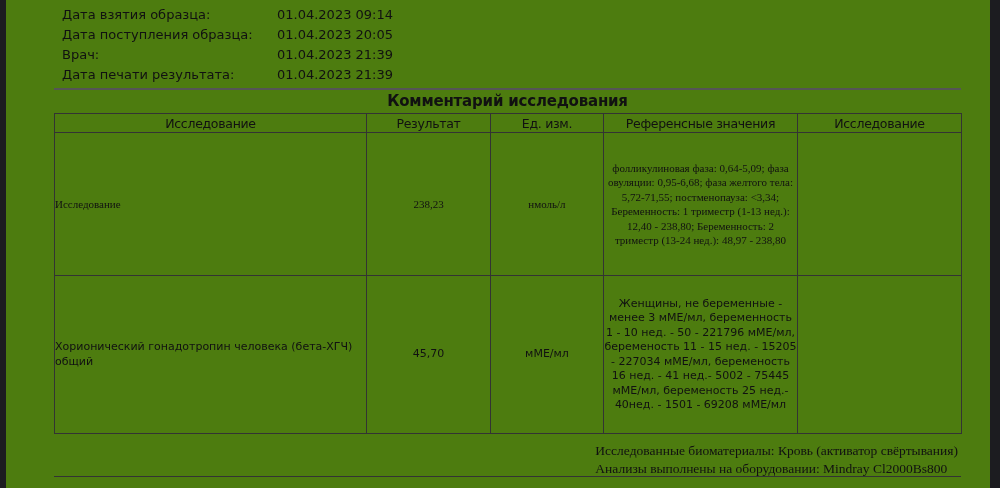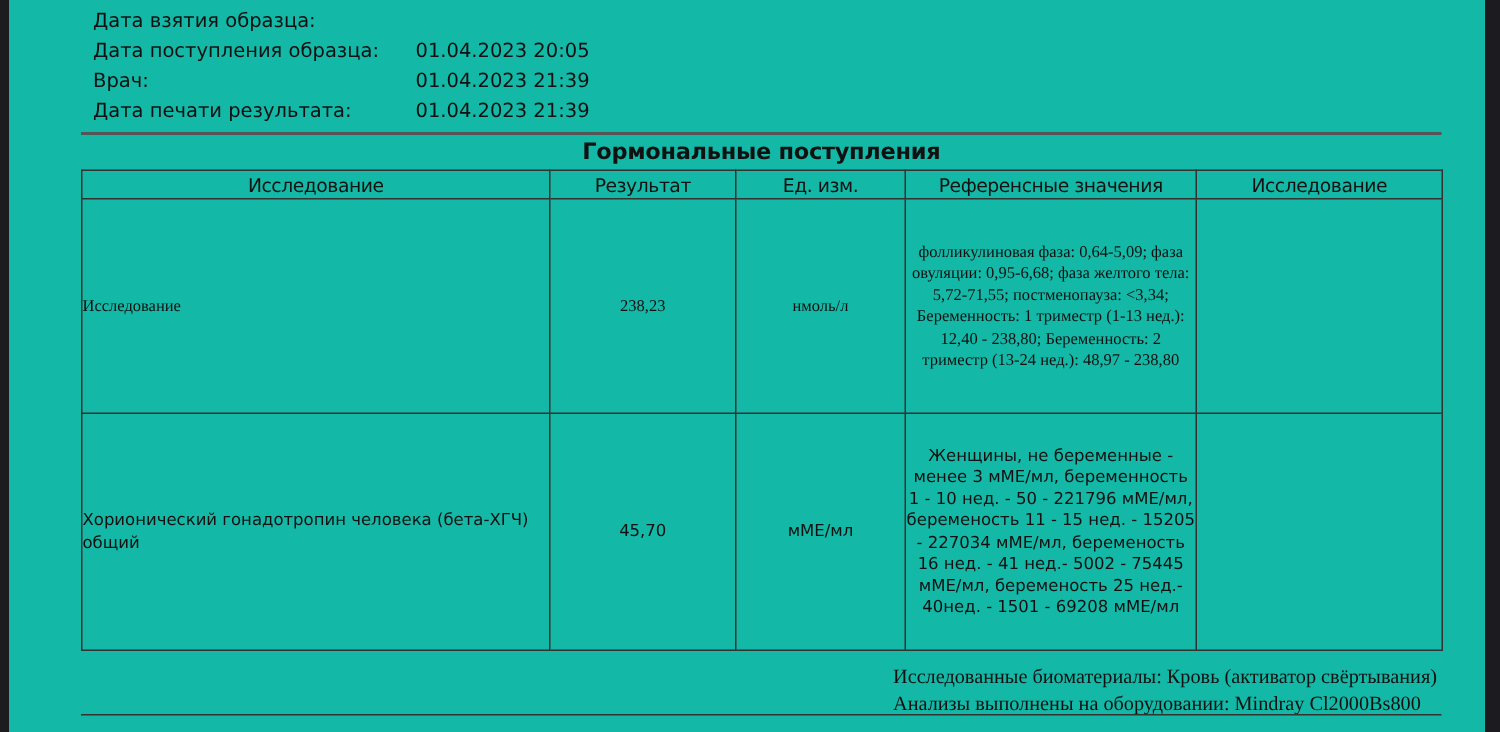--- a/index.html
+++ b/index.html
@@ -2,21 +2,21 @@
 <html><head>
 <meta charset="utf-8">
 <style>
   html, body { margin: 0; padding: 0; }
   body {
     width: 1000px; height: 488px; overflow: hidden;
     background: #1c1c20; position: relative;
   }
   .page {
     position: absolute; left: 6px; top: 0; width: 984px; height: 488px;
-    background: #14b8a6;
+    background: #4d7c0f;
   }
   .meta {
     position: absolute; left: 56px; top: 5px;
     font-family: "DejaVu Sans", sans-serif; font-size: 13px; color: #111;
   }
   .meta-row { height: 20px; line-height: 20px; position: relative; width: 400px; }
   .meta-label { position: absolute; left: 0; }
   .meta-value { position: absolute; left: 215px; }
   .rule-top {
     position: absolute; left: 48px; top: 88px; width: 907px; height: 0;
@@ -56,38 +56,39 @@
   }
 </style>
 </head>
 <body>
 
 <div class="page">
 
   <div class="meta">
     <div class="meta-row">
       <span class="meta-label">Дата взятия образца:</span>
+      <span class="meta-value">01.04.2023 09:14</span>
     </div>
     <div class="meta-row">
       <span class="meta-label">Дата поступления образца:</span>
       <span class="meta-value">01.04.2023 20:05</span>
     </div>
     <div class="meta-row">
       <span class="meta-label">Врач:</span>
       <span class="meta-value">01.04.2023 21:39</span>
     </div>
     <div class="meta-row">
       <span class="meta-label">Дата печати результата:</span>
       <span class="meta-value">01.04.2023 21:39</span>
     </div>
   </div>
 
   <div class="rule-top"></div>
 
-  <div class="title">Гормональные поступления</div>
+  <div class="title">Комментарий исследования</div>
 
   <table class="results">
     <colgroup>
       <col style="width:312px">
       <col style="width:124px">
       <col style="width:113px">
       <col style="width:194px">
       <col style="width:164px">
     </colgroup>
     <thead>

